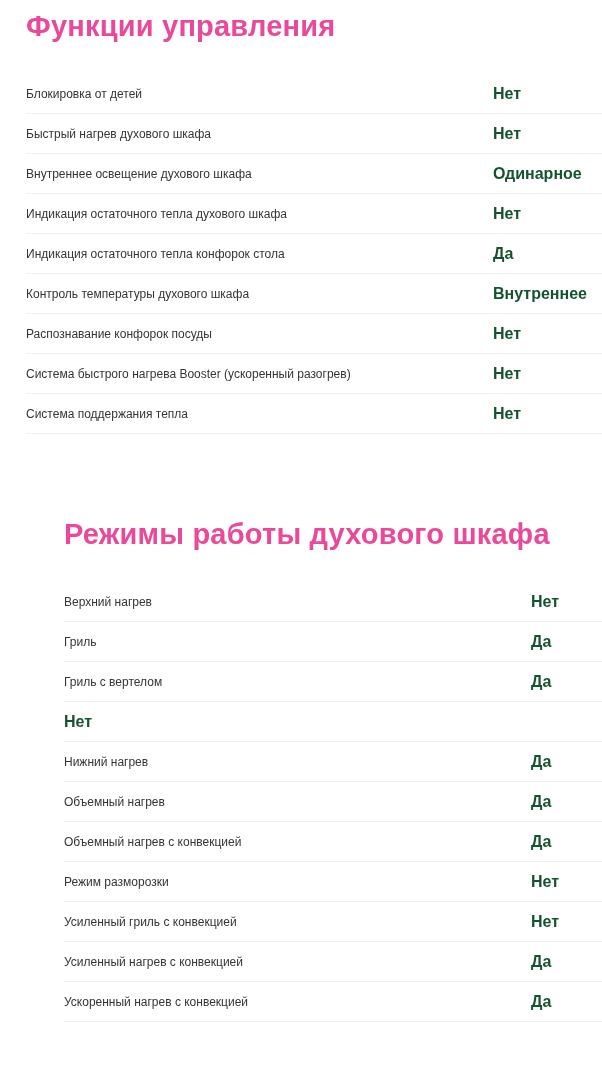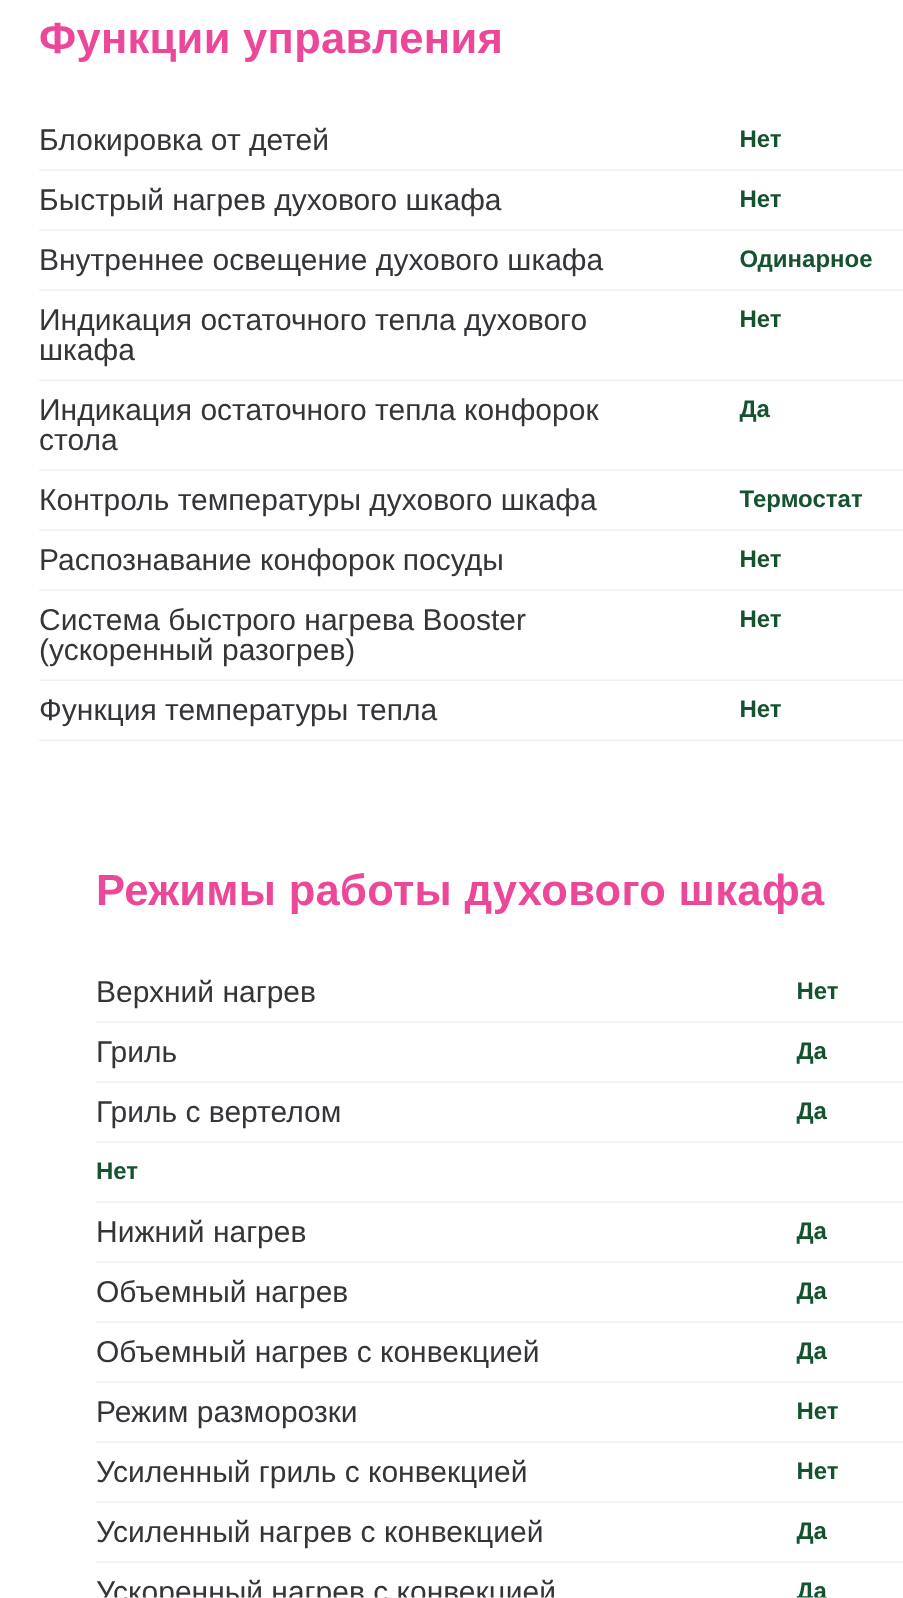--- a/index.html
+++ b/index.html
@@ -36,21 +36,21 @@
     display: flex;
     align-items: flex-start;
     padding: 10px 0 9px 0;
     border-bottom: 1px solid #f0f0f0;
   }
   .label {
     width: 467px;
     padding-right: 47px;
     box-sizing: border-box;
     flex: 0 0 467px;
-    font-size: 20px;
+    font-size: 12px;
     line-height: 20px;
     font-weight: 400;
     color: #333538;
   }
   .value {
     flex: 1 1 auto;
     font-size: 16px;
     line-height: 20px;
     font-weight: 700;
     color: #14532d;
@@ -85,35 +85,35 @@
     <div class="value">Нет</div>
   </div>
 
   <div class="row">
     <div class="label">Индикация остаточного тепла конфорок стола</div>
     <div class="value">Да</div>
   </div>
 
   <div class="row">
     <div class="label">Контроль температуры духового шкафа</div>
-    <div class="value">Термостат</div>
+    <div class="value">Внутреннее</div>
   </div>
 
   <div class="row">
     <div class="label">Распознавание конфорок посуды</div>
     <div class="value">Нет</div>
   </div>
 
   <div class="row">
     <div class="label">Система быстрого нагрева Booster (ускоренный разогрев)</div>
     <div class="value">Нет</div>
   </div>
 
   <div class="row">
-    <div class="label">Функция температуры тепла</div>
+    <div class="label">Система поддержания тепла</div>
     <div class="value">Нет</div>
   </div>
 </div>
   </section>
 
   <section class="spec-section">
     <h2 class="section-title">Режимы работы духового шкафа</h2>
     <div class="rows">
   <div class="row">
     <div class="label">Верхний нагрев</div>

